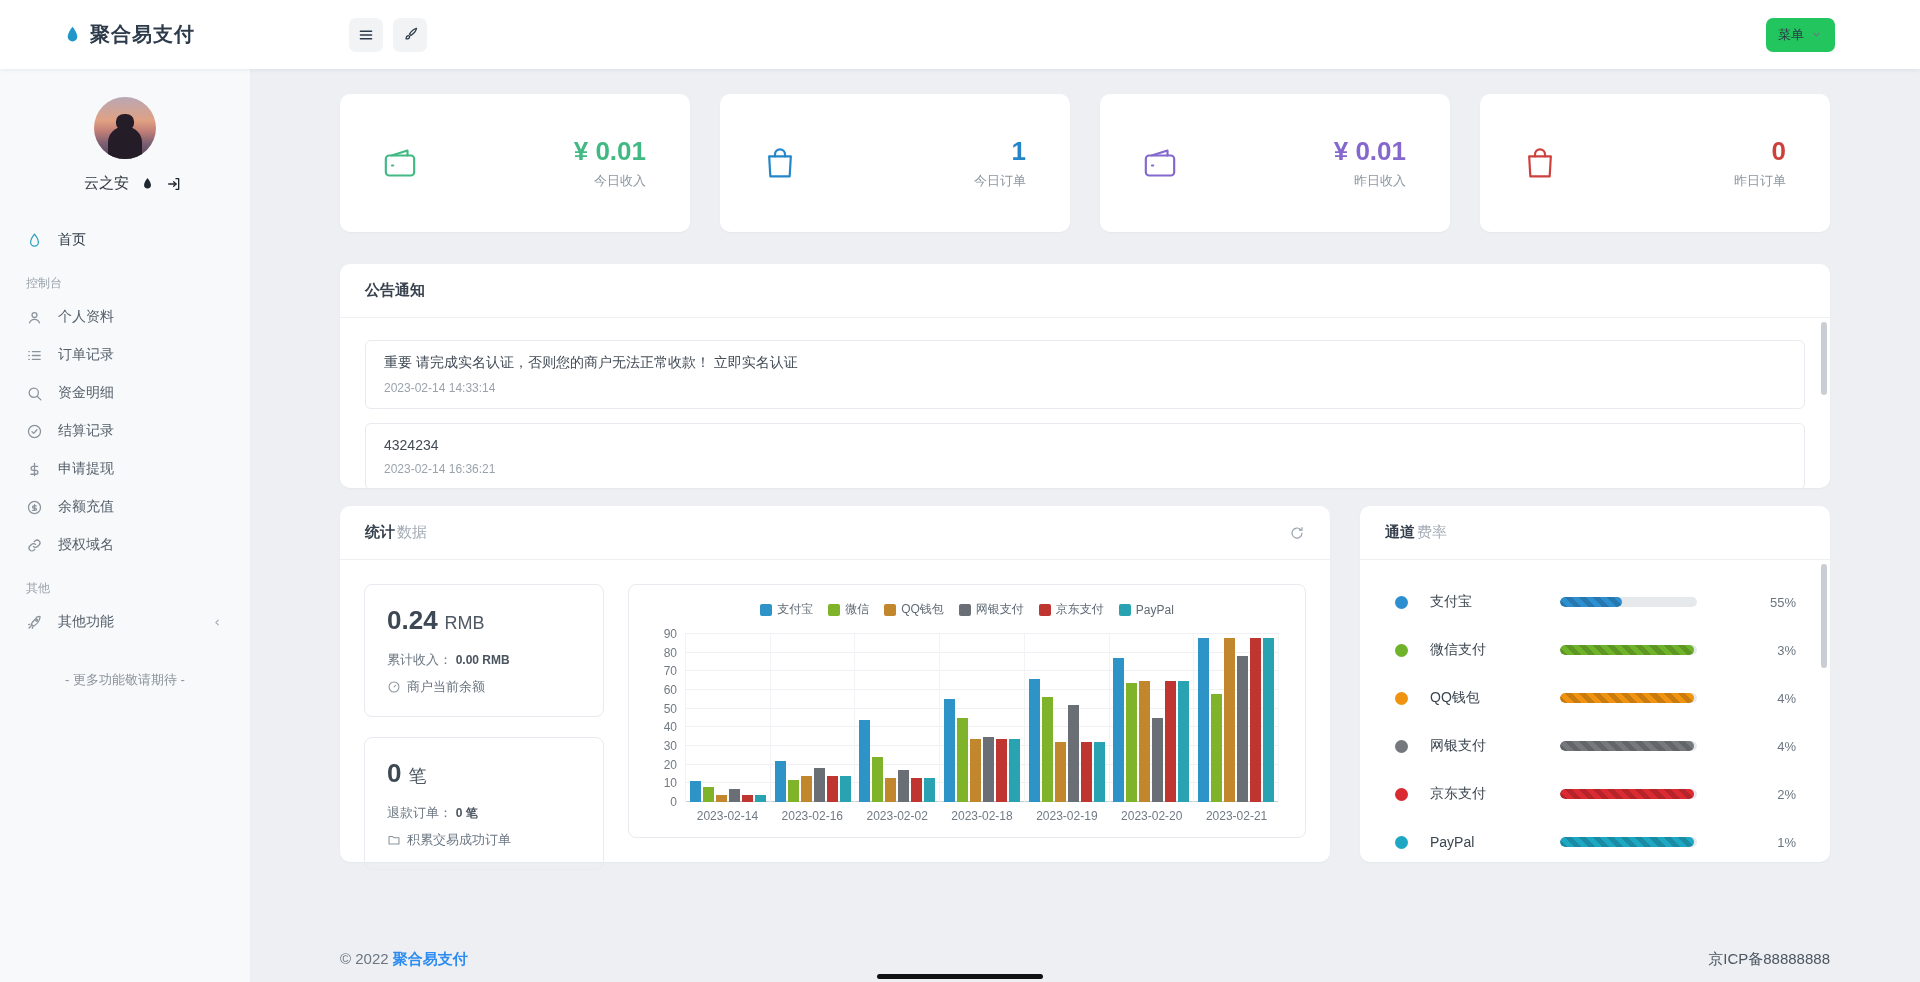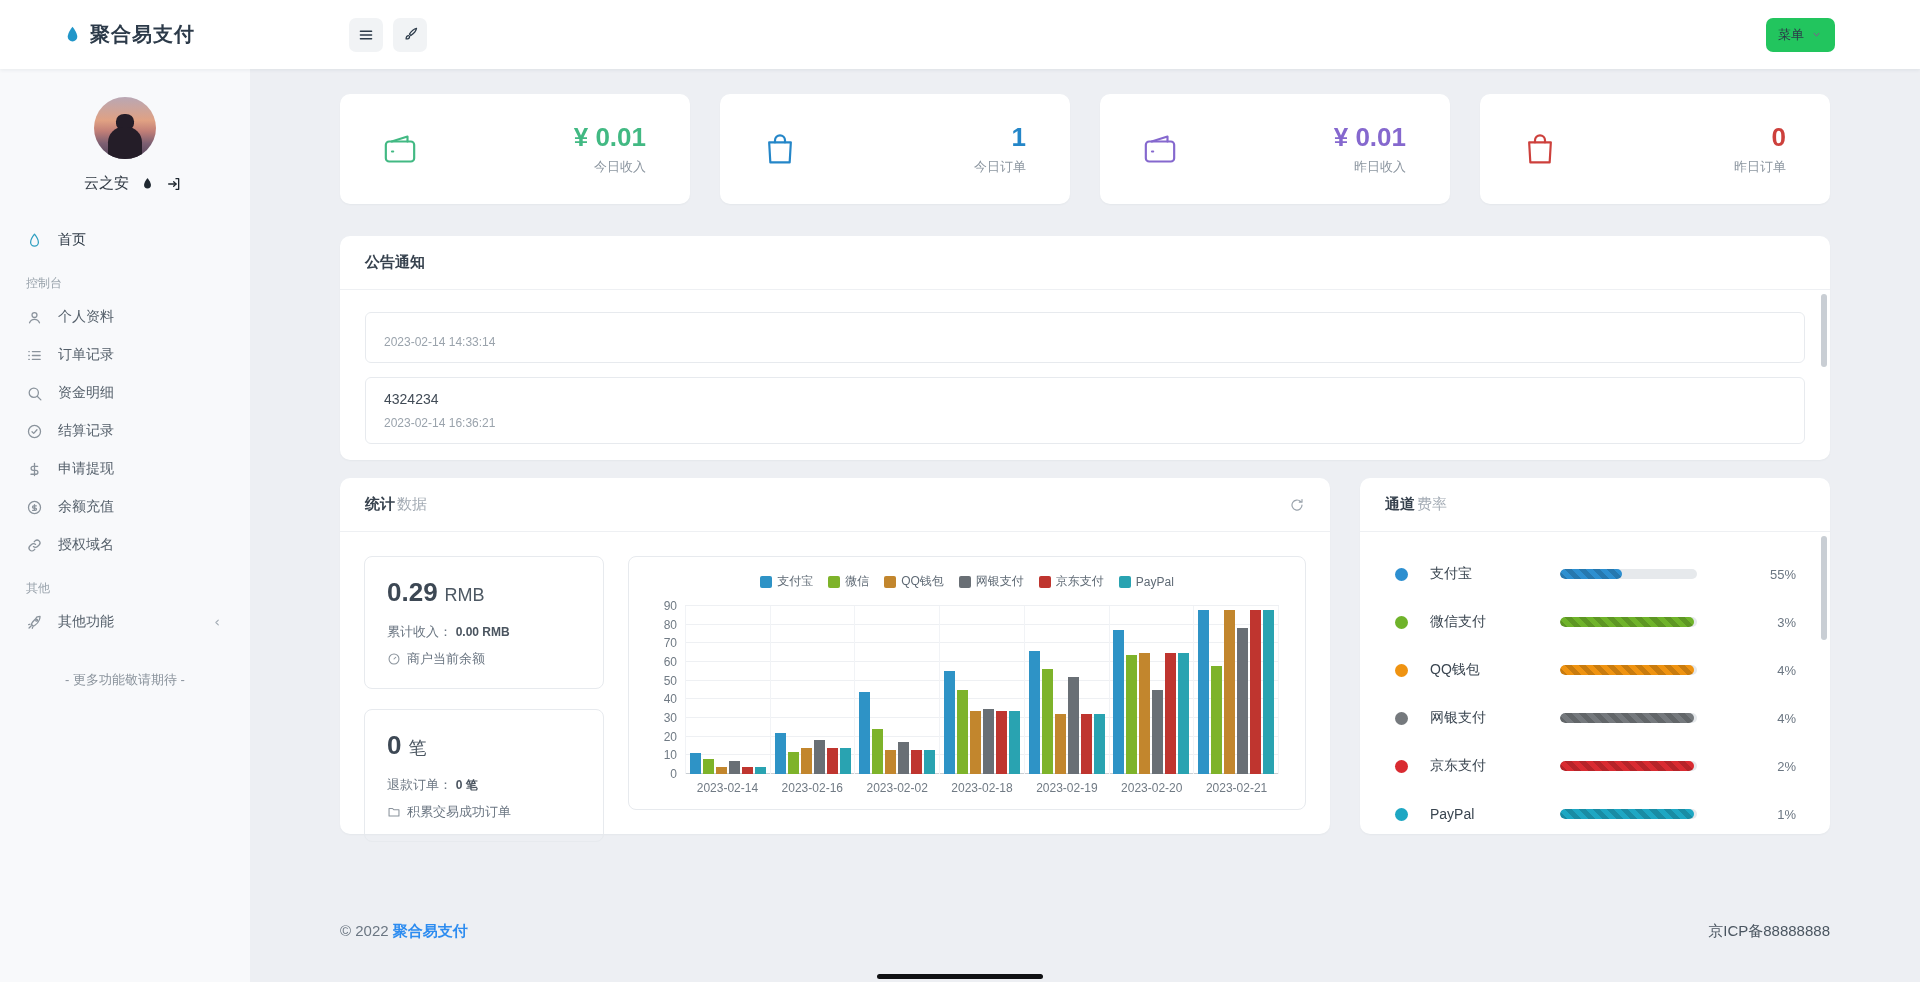--- a/index.html
+++ b/index.html
@@ -38,21 +38,21 @@
   .menu-item.active .mi-icon { color:#2f9fc0; }
   .sec-label { font-size:12px; color:#98a2ab; margin:16px 26px 6px; }
   .mi-chevron { margin-left:auto; color:#a4acb4; display:flex; }
   .side-note { margin-top:30px; text-align:center; font-size:13px; color:#8a939c; }
 
   
   .main { margin-left:250px; height:913px; padding-top:25px; overflow:hidden; }
   .container { width:1490px; margin:0 auto; }
 
   .stat-row { display:grid; grid-template-columns:repeat(4,1fr); gap:30px; margin-bottom:32px; }
-  .stat-card { background:#fff; border-radius:10px; height:110px; display:flex; align-items:center;
+  .stat-card { background:#fff; border-radius:10px; height:138px; display:flex; align-items:center;
     padding:0 44px 0 40px; box-shadow:0 1px 2px rgba(31,45,61,.04); }
   .stat-icon { display:flex; }
   .stat-right { margin-left:auto; text-align:right; }
   .stat-value { font-size:26px; font-weight:bold; }
   .stat-label { font-size:13px; color:#8c96a0; margin-top:5px; }
 
   .panel { background:#fff; border-radius:10px; box-shadow:0 1px 2px rgba(31,45,61,.04); position:relative; }
   .panel-header { height:54px; display:flex; align-items:center; padding:0 25px;
     border-bottom:1px solid #eef0f3; font-size:15px; }
   .ph-bold { font-weight:bold; color:#37424e; }
@@ -319,20 +319,21 @@
           </span>
         </div>
       </div>
 
     <section class="panel ann-panel">
       <div class="panel-header">
         <span class="ph-bold">公告通知</span>
       </div>
       <div class="ann-body" id="ann-list">
           <div class="ann-item">
+            <div class="ann-title">重要 请完成实名认证，否则您的商户无法正常收款！ 立即实名认证</div>
             <div class="ann-time">2023-02-14 14:33:14</div>
           </div>
           <div class="ann-item">
             <div class="ann-title">4324234</div>
             <div class="ann-time">2023-02-14 16:36:21</div>
           </div>
         </div>
       <div class="scroll-thumb" style="top:58px;height:73px;"></div>
     </section>
 
@@ -343,21 +344,21 @@
           <span class="ph-light">数据</span>
           <button class="refresh-btn" id="btn-refresh">
               <svg width="16" height="16" viewBox="0 0 24 24" fill="none" stroke="currentColor" stroke-width="1.8" stroke-linecap="round" stroke-linejoin="round">
                 <path d="M19.5 12a7.5 7.5 0 1 1-2.1-5.2M19.5 3.8v4h-4"></path>
               </svg>
             </button>
         </div>
         <div class="stats-body">
           <div class="sum-col" id="sum-cards">
               <div class="sum-card">
-                <div><span class="sum-value">0.29</span><span class="sum-unit">RMB</span></div>
+                <div><span class="sum-value">0.24</span><span class="sum-unit">RMB</span></div>
                 <div class="sum-line2">累计收入： <b>0.00 RMB</b></div>
                 <div class="sum-line3">
                   <svg width="14" height="14" viewBox="0 0 24 24" fill="none" stroke="currentColor" stroke-width="1.8" stroke-linecap="round" stroke-linejoin="round">
                     <circle cx="12" cy="12" r="8.5"></circle>
                     <path d="M12 12l3-3"></path>
                   </svg>
                   <span>商户当前余额</span>
                 </div>
               </div>
               <div class="sum-card">

